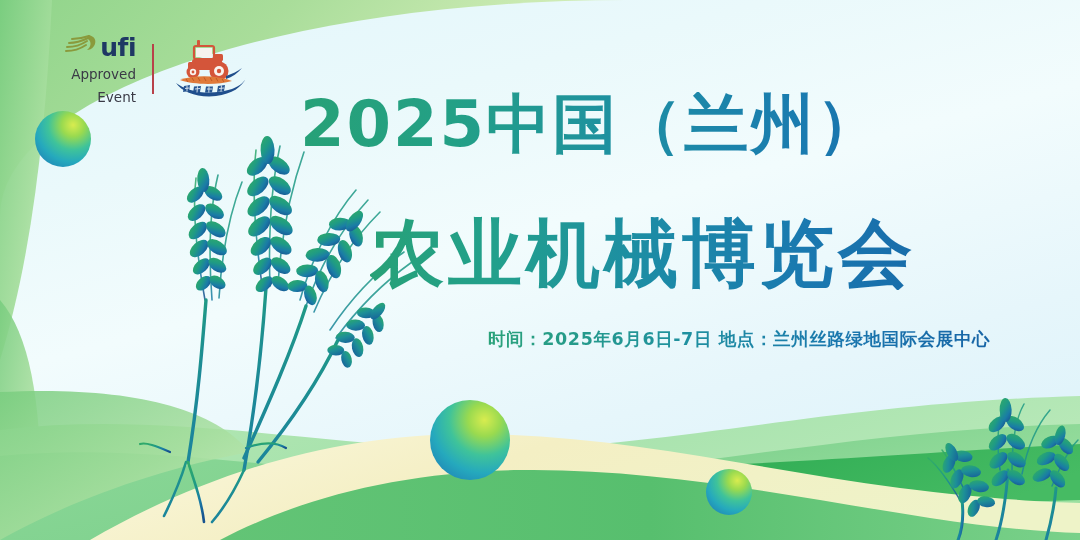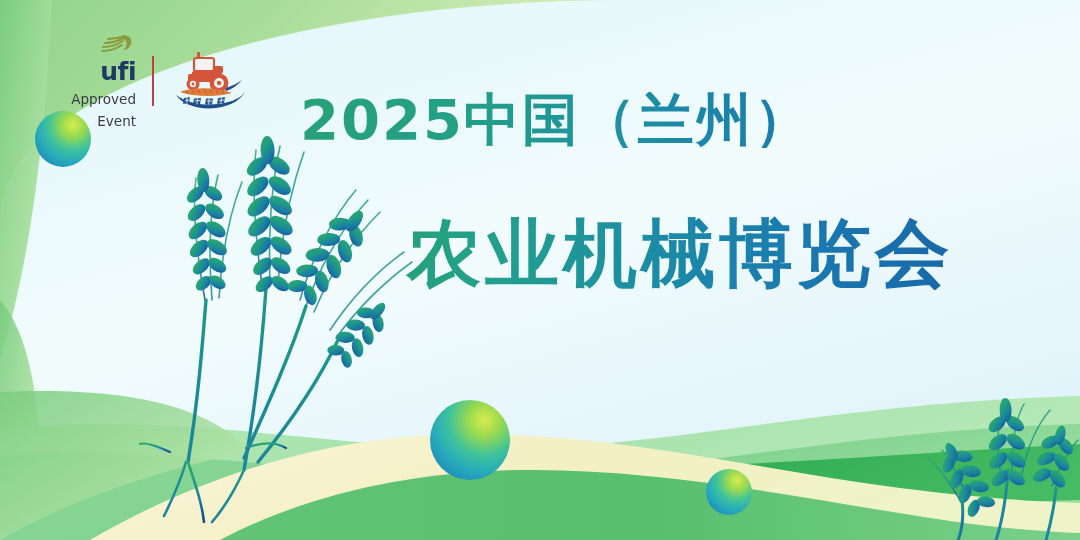--- a/index.html
+++ b/index.html
@@ -15,31 +15,31 @@
   .bg-base{position:absolute;inset:0;background:linear-gradient(135deg,#8fd48a 0%,#a9dd9a 18%,#cdebb4 34%,#d9f0c0 45%,#e8f7d2 60%,#d2f0d8 100%);}
   .bg-sky{
     position:absolute;left:0;top:0;width:1080px;height:540px;
     border-radius:58% 0 0 0 / 40% 0 0 0;
     background:linear-gradient(165deg,#e2f6fb 0%,#eaf9fb 25%,#f2fcfd 45%,#e6f6fb 70%,#d9f1fa 100%);
   }
   svg.layer{position:absolute;left:0;top:0;width:1080px;height:540px;pointer-events:none;}
   
   .logo-row{position:absolute;left:52px;top:33px;display:flex;align-items:center;gap:0;}
   .ufi-logo{display:flex;flex-direction:column;align-items:flex-end;width:84px;}
-  .ufi-top{display:flex;align-items:flex-start;gap:2px;flex-direction:column;}
+  .ufi-top{display:flex;align-items:flex-end;gap:2px;}
   .ufi-word{font-size:25px;font-weight:700;color:#1f3864;line-height:0.9;letter-spacing:-0.5px;font-family:"DejaVu Sans",sans-serif;}
   .ufi-sub{font-size:13.5px;color:#3a3a46;line-height:1.08;text-align:right;margin-top:8px;font-family:"DejaVu Sans",sans-serif;}
   .logo-divider{width:1.5px;height:50px;background:#b8414a;margin:0 14px 0 16px;}
   .tractor-logo{width:80px;height:62px;position:relative;}
   
   .title-block{position:absolute;left:0;top:0;width:1080px;}
   .t1{position:absolute;left:300px;top:92px;width:700px;height:96px;}
-  .t2{position:absolute;left:370px;top:216px;width:620px;height:88px;text-align:center;}
+  .t2{position:absolute;left:370px;top:216px;width:620px;height:88px;}
   .headline{
-    font-size:56px;font-weight:700;letter-spacing:2px;white-space:nowrap;
+    font-size:64px;font-weight:700;letter-spacing:2px;white-space:nowrap;
     font-family:"DejaVu Sans","Liberation Sans",sans-serif;
     background:linear-gradient(90deg,#27a177 0%,#23a086 22%,#1d8ea4 48%,#1a7bb0 72%,#1763a4 100%);
     -webkit-background-clip:text;background-clip:text;color:transparent;
     -webkit-text-fill-color:transparent;line-height:1;
   }
   .headline2{
     font-size:74px;font-weight:700;letter-spacing:4px;white-space:nowrap;
     font-family:"DejaVu Sans","Liberation Sans",sans-serif;
     background:linear-gradient(90deg,#27a177 0%,#22a08c 20%,#1c8ba6 46%,#1a79b0 70%,#1764a6 100%);
     -webkit-background-clip:text;background-clip:text;color:transparent;
@@ -371,15 +371,16 @@
 
   <div class="title-block">
     <div class="t1">
       <div class="headline">2025中国（兰州）</div>
     </div>
     <div class="t2">
       <div class="headline2">农业机械博览会</div>
     </div>
   </div>
 
+  <div class="meta">时间：2025年6月6日-7日  地点：兰州丝路绿地国际会展中心</div>
 
 
 </div>
 
 </body></html>

